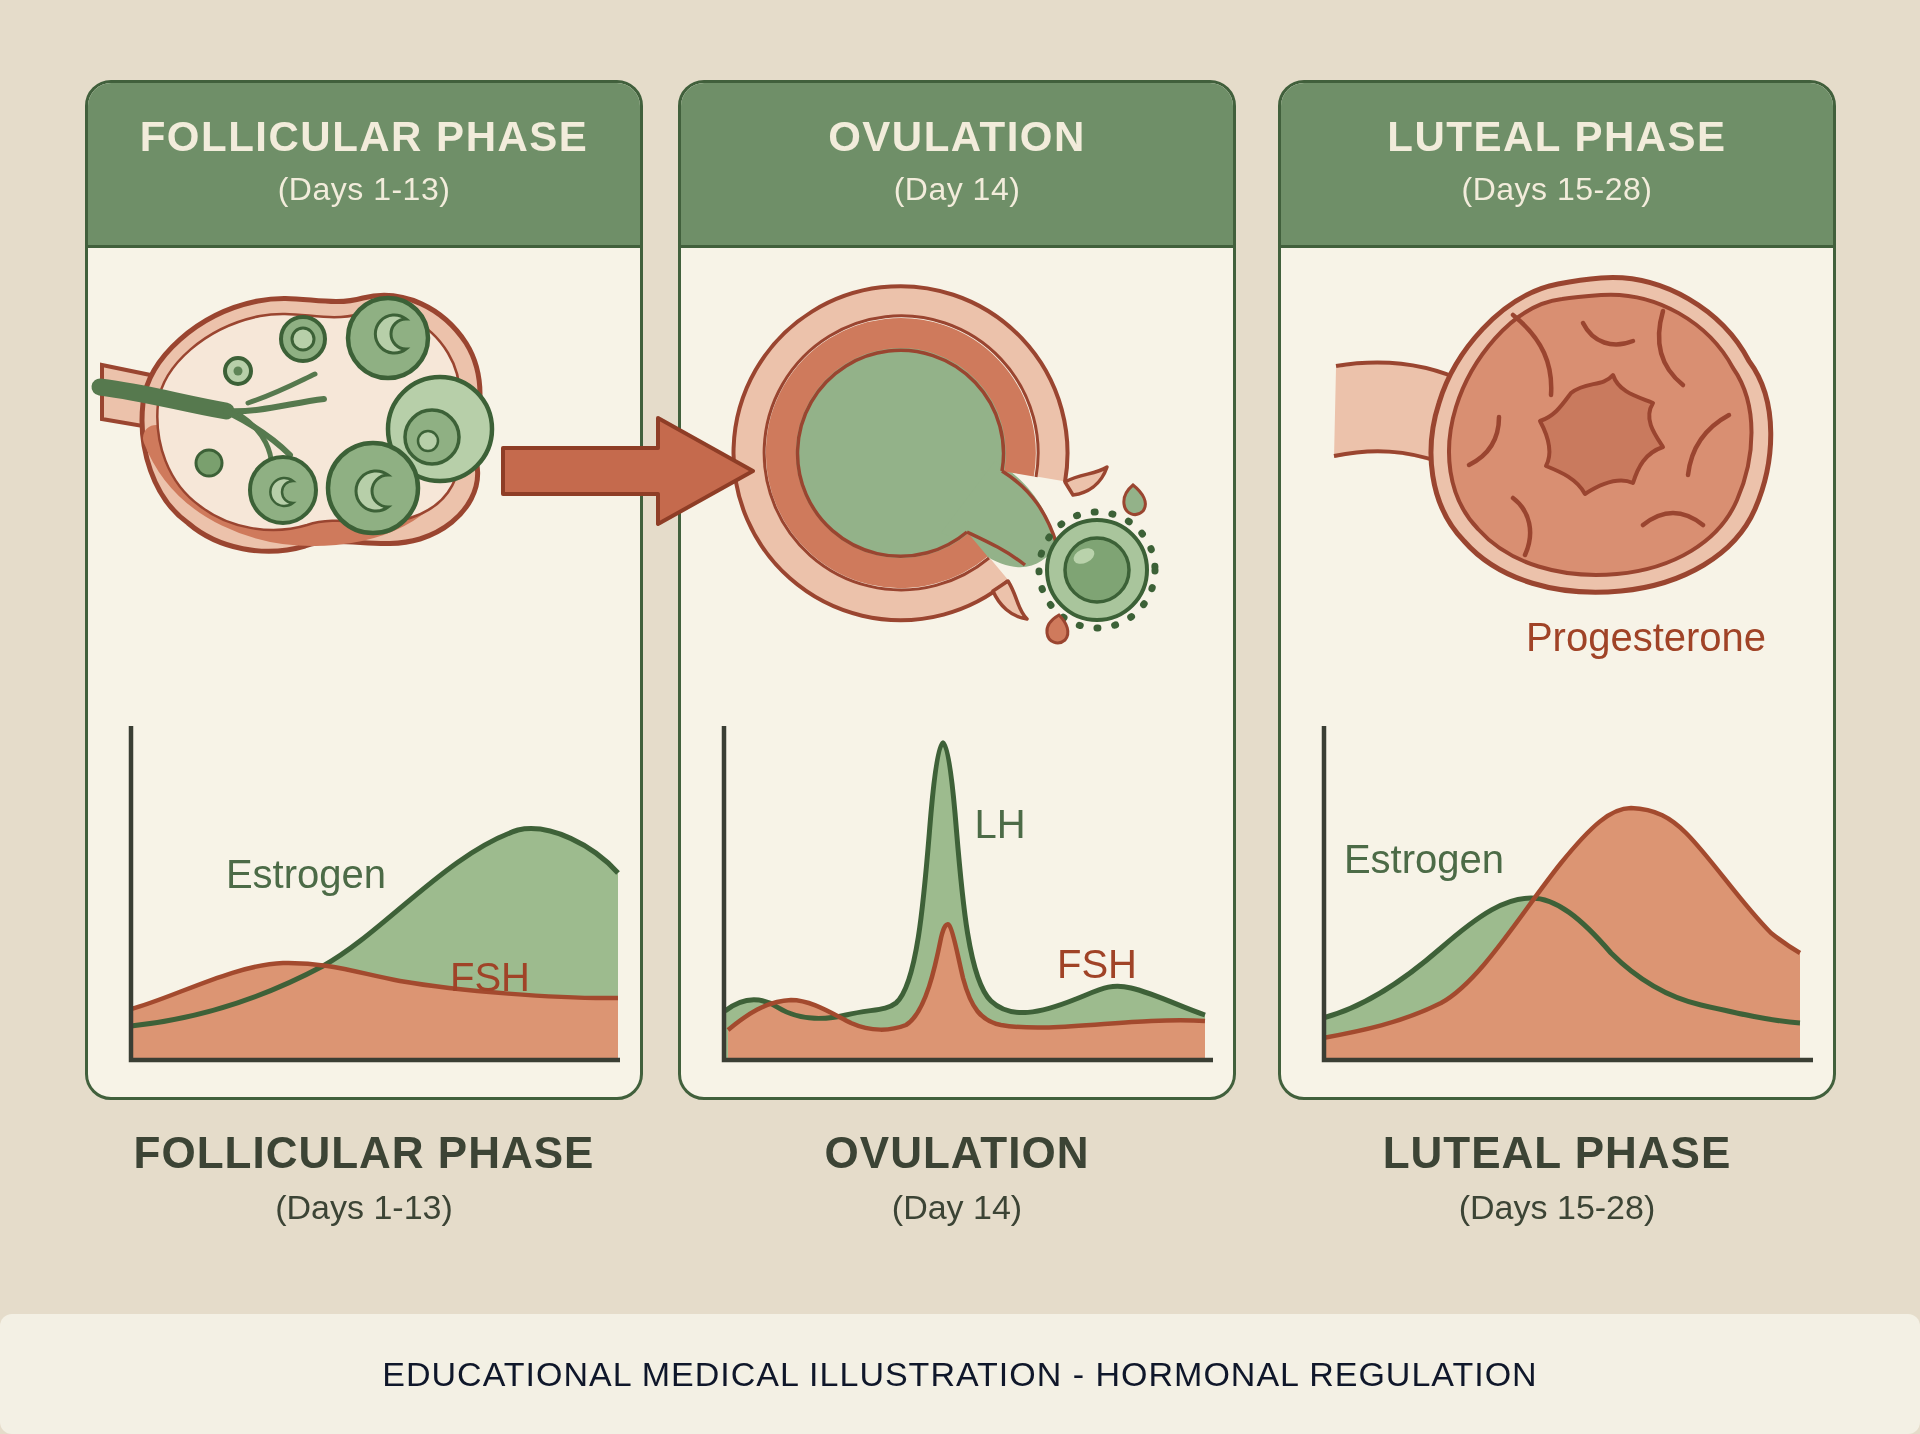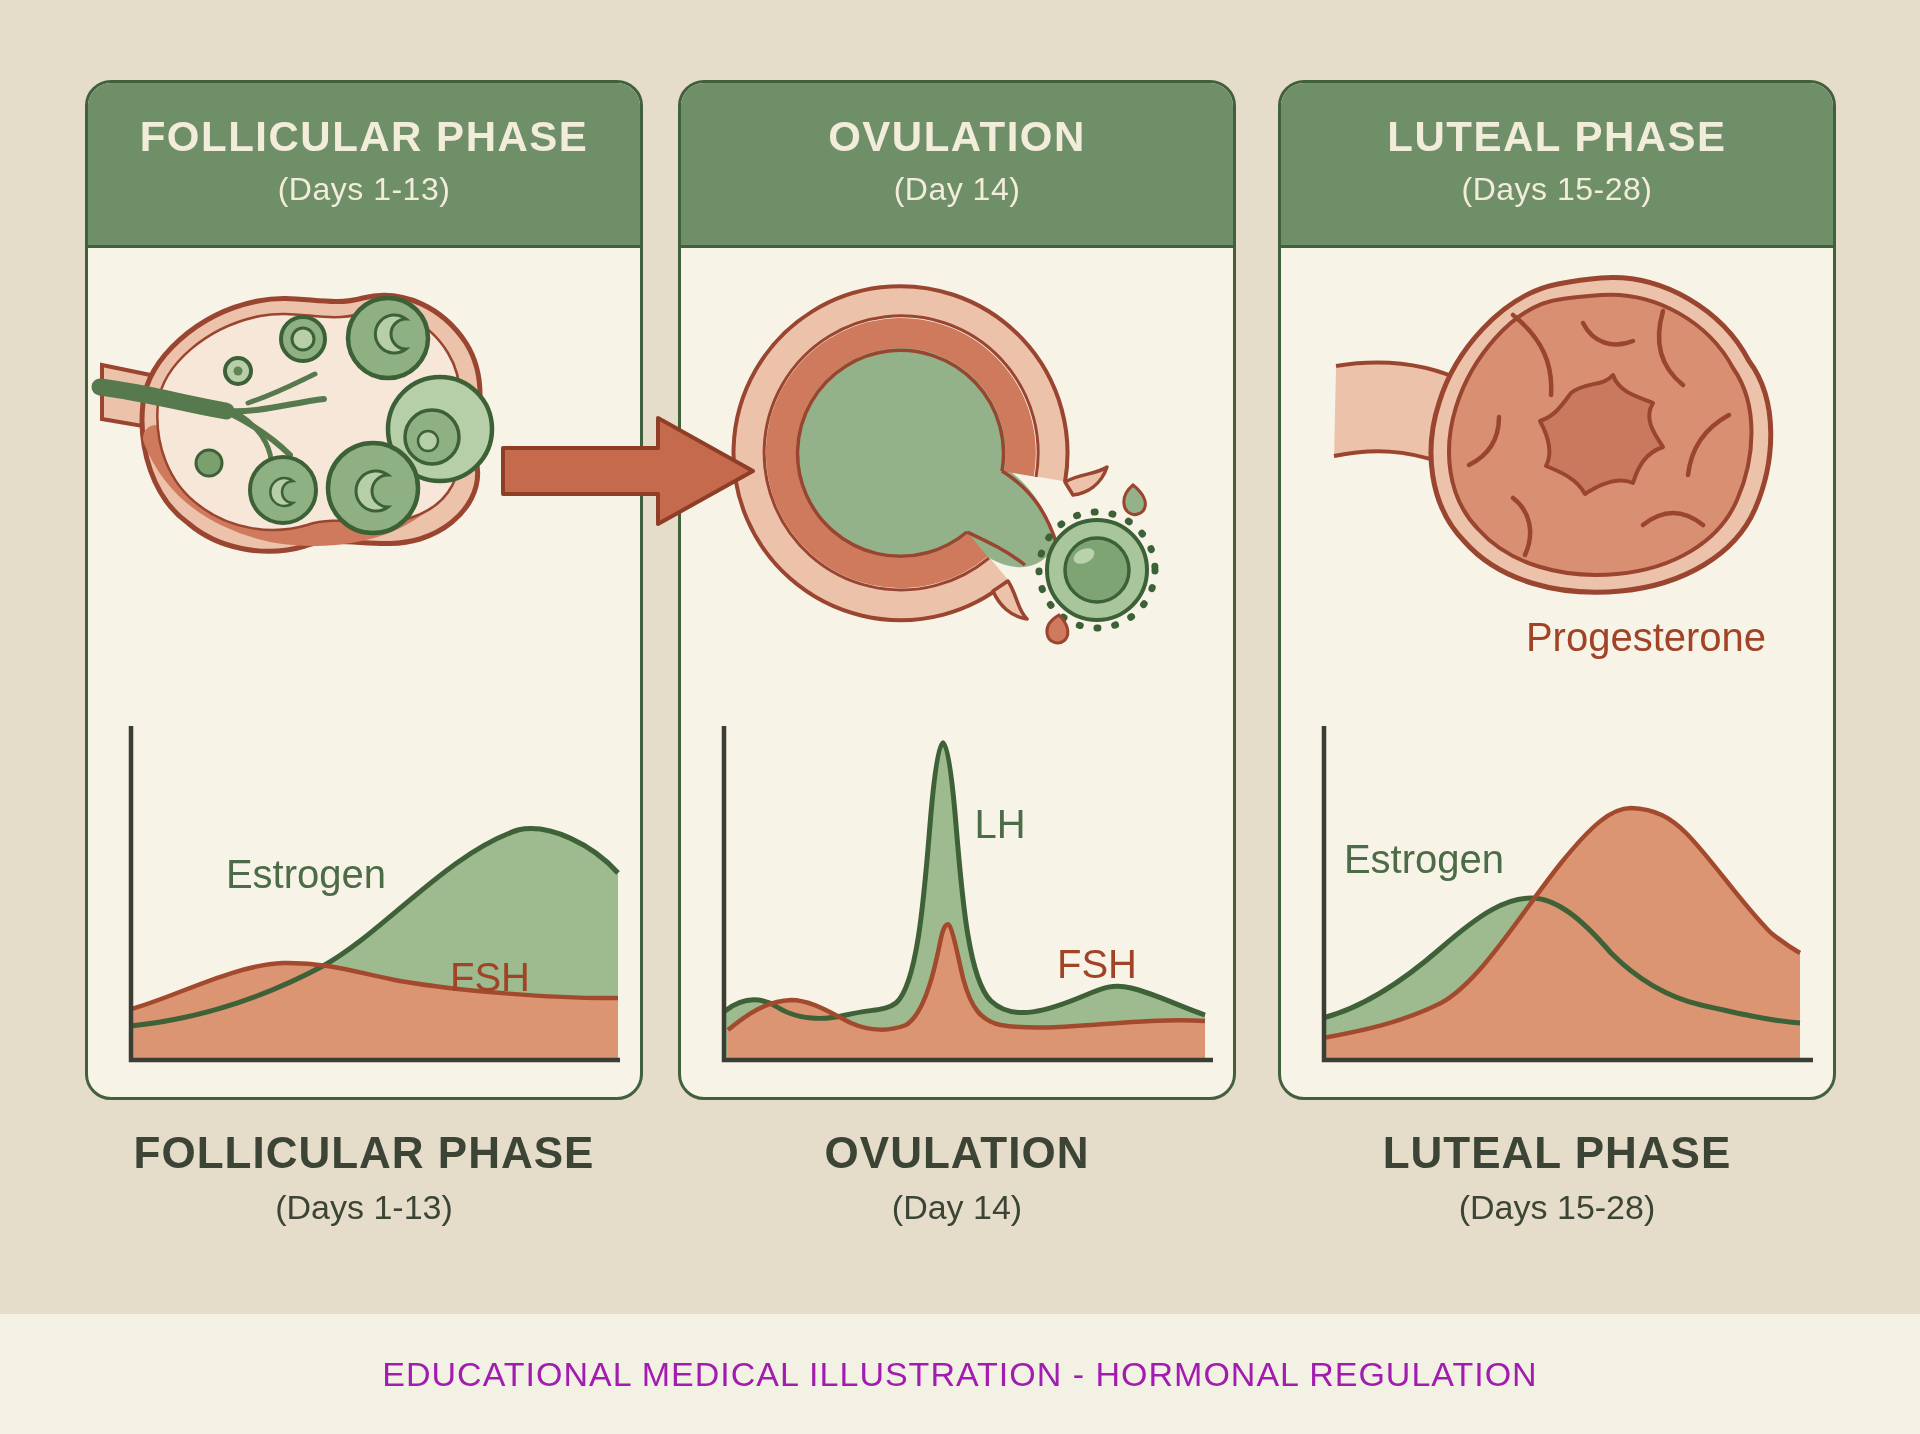--- a/index.html
+++ b/index.html
@@ -14,21 +14,21 @@
   .hdr .s{font-size:32px;margin-top:10px;letter-spacing:0.5px;}
   .illu{position:absolute;left:0;top:170px;}
   .chart{position:absolute;left:0;top:500px;}
   .caption{position:absolute;top:1128px;width:558px;text-align:center;color:#3c4435;}
   .cap-1{left:85px;} .cap-2{left:678px;} .cap-3{left:1278px;}
   .caption .t{font-size:44px;font-weight:bold;letter-spacing:1px;}
   .caption .s{font-size:34px;margin-top:10px;}
   .arrow-svg{position:absolute;left:498px;top:408px;z-index:5;}
   .footer{position:absolute;left:0;top:1314px;width:1920px;height:120px;background:#f3f0e4;
           display:flex;align-items:center;justify-content:center;
-          font-size:34px;color:#a21caf;letter-spacing:1px;}
+          font-size:34px;color:#0f172a;letter-spacing:1px;border-radius:12px;}
   svg text{font-family:"Liberation Sans",sans-serif;}
   .lbl-g{fill:#4c6b47;font-size:40px;}
   .lbl-r{fill:#a04327;font-size:40px;}
 </style>
 </head>
 <body>
 
 <div class="stage">
 
   <section class="panel panel-1">

